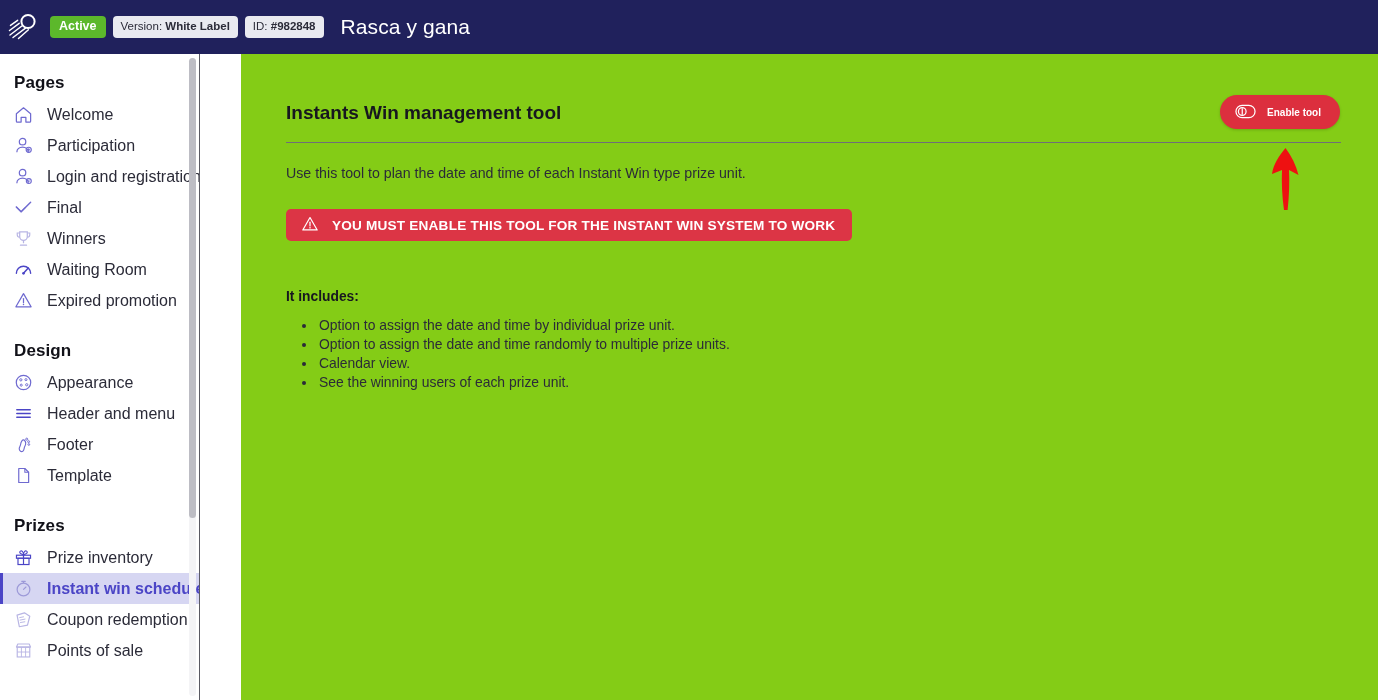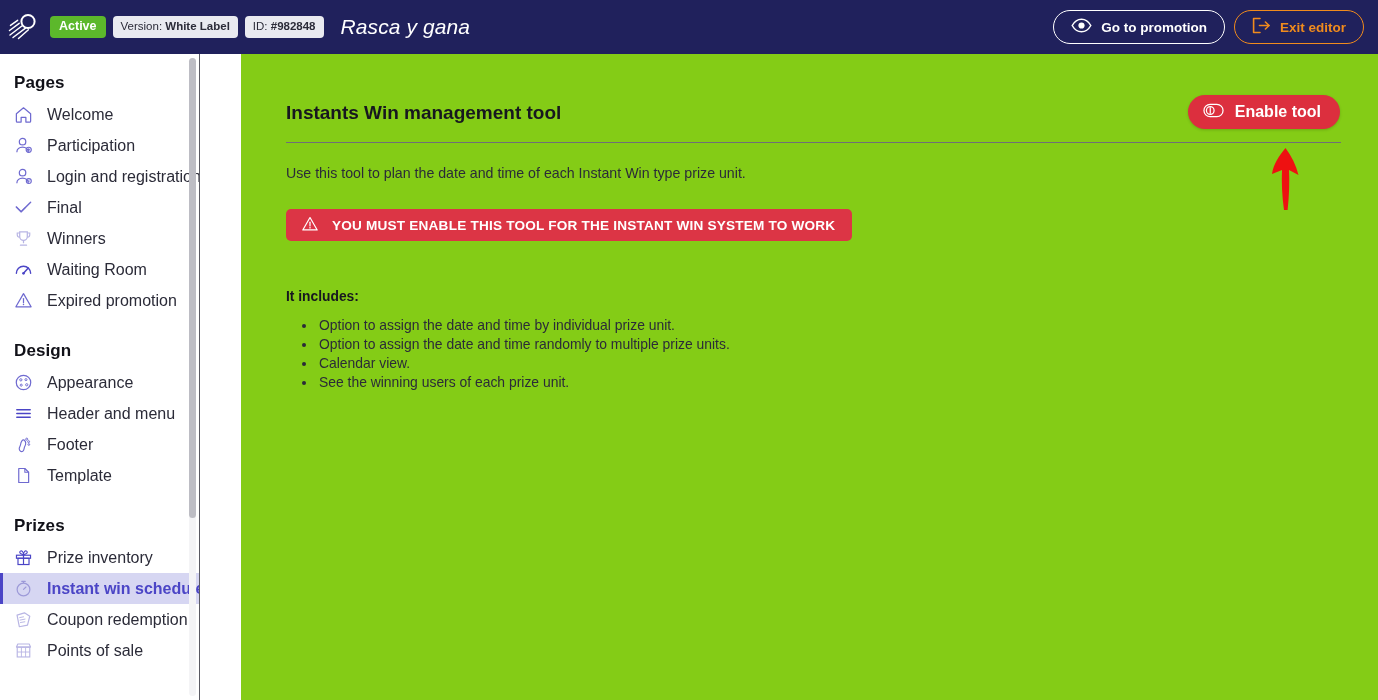--- a/index.html
+++ b/index.html
@@ -19,21 +19,21 @@
   .badge-active {
     background:#5cb82b; color:#fff; font-size:12.5px; font-weight:bold;
     padding:4px 9px 5px; border-radius:4px; margin-left:8px; line-height:1;
   }
   .badge-grey {
     background:#e9eaf0; color:#2b2b38; font-size:11.5px;
     padding:5px 8px; border-radius:4px; margin-left:7px; line-height:1; white-space:nowrap;
   }
   .badge-grey b { font-weight:bold; }
   .promo-title {
-    color:#ffffff; font-size:21px; margin-left:17px; letter-spacing:.1px; font-weight:400;font-style:italic;
+    color:#ffffff; font-size:21px; margin-left:17px; letter-spacing:.1px; font-weight:400;
   }
   .topbar-right { margin-left:auto; display:flex; align-items:center; gap:9px; }
   .btn-outline {
     display:flex; align-items:center; gap:9px; height:34px; padding:0 17px;
     border-radius:18px; font-size:13.5px; font-weight:bold; background:transparent;
     cursor:pointer; white-space:nowrap;
   }
   .btn-ghost-white { border:1.4px solid #ffffff; color:#ffffff; }
   .btn-ghost-orange { border:1.4px solid #f08b1d; color:#f08b1d; }
 
@@ -71,21 +71,21 @@
 
   
   .main { position:absolute; left:241px; top:54px; width:1137px; height:646px; background:#84cc16; }
   .content { padding:48px 38px 0 45px; position:relative; }
   .page-head { display:flex; align-items:flex-start; }
   .page-title { font-size:19px; font-weight:bold; color:#17171f; }
   .btn-enable {
     position:absolute; right:38px; top:41px;
     display:flex; align-items:center; gap:11px; height:34px; padding:0 19px 0 15px;
     background:#dc2f3e; color:#fff; border:none; border-radius:18px;
-    font-size:16px; font-weight:bold; cursor:pointer; white-space:nowrap;
+    font-size:10px; font-weight:bold; cursor:pointer; white-space:nowrap;
     box-shadow:0 1px 3px rgba(0,0,0,.18);
   }
   .divider { margin-top:18px; height:1px; background:#6f6f78; width:1055px; }
   .lead { margin-top:22px; font-size:14.2px; color:#2b2b38; }
 
   .alert {
     margin-top:28px; display:inline-flex; align-items:center; gap:13px;
     background:#dc3545; color:#fff; border-radius:5px;
     height:32px; padding:0 17px 0 15px;
     font-size:13.6px; font-weight:bold; letter-spacing:.2px;
@@ -124,42 +124,20 @@
       <b>White Label</b>
     </span>
 
     <span class="badge-grey">
       <span>ID:</span>
       <b>#982848</b>
     </span>
 
     <span class="promo-title">Rasca y gana</span>
 
-    <div class="topbar-right">
-      <div class="btn-outline btn-ghost-white">
-        <span>
-          <svg width="21" height="15" viewBox="0 0 21 15">
-            <path d="M1.2 7.5C3.6 3.2 7 1.2 10.5 1.2S17.4 3.2 19.8 7.5c-2.4 4.3-5.8 6.3-9.3 6.3S3.6 11.8 1.2 7.5z" fill="none" stroke="#fff" stroke-width="1.5"></path>
-            <circle cx="10.5" cy="7.5" r="3.1" fill="#fff"></circle>
-          </svg>
-        </span>
-        <span>Go to promotion</span>
-      </div>
-
-      <div class="btn-outline btn-ghost-orange">
-        <span>
-          <svg width="19" height="17" viewBox="0 0 19 17">
-            <path d="M8 1.5H1.6v14H8" fill="none" stroke="#f08b1d" stroke-width="1.6" stroke-linecap="round" stroke-linejoin="round"></path>
-            <line x1="7.5" y1="8.5" x2="17" y2="8.5" stroke="#f08b1d" stroke-width="1.6" stroke-linecap="round"></line>
-            <polyline points="13.4,5 17,8.5 13.4,12" fill="none" stroke="#f08b1d" stroke-width="1.6" stroke-linecap="round" stroke-linejoin="round"></polyline>
-          </svg>
-        </span>
-        <span>Exit editor</span>
-      </div>
-    </div>
   </div>
 
   <div class="sidebar">
     <div class="sb-inner">
 
       <div class="sb-section-row">
         <div class="sb-section">Pages</div>
         <div class="collapse-btn">
           <svg width="15" height="15" viewBox="0 0 15 15">
             <polyline points="10,2.5 4.4,7.5 10,12.5" fill="none" stroke="#3f3bb8" stroke-width="2.3" stroke-linecap="round" stroke-linejoin="round"></polyline>

